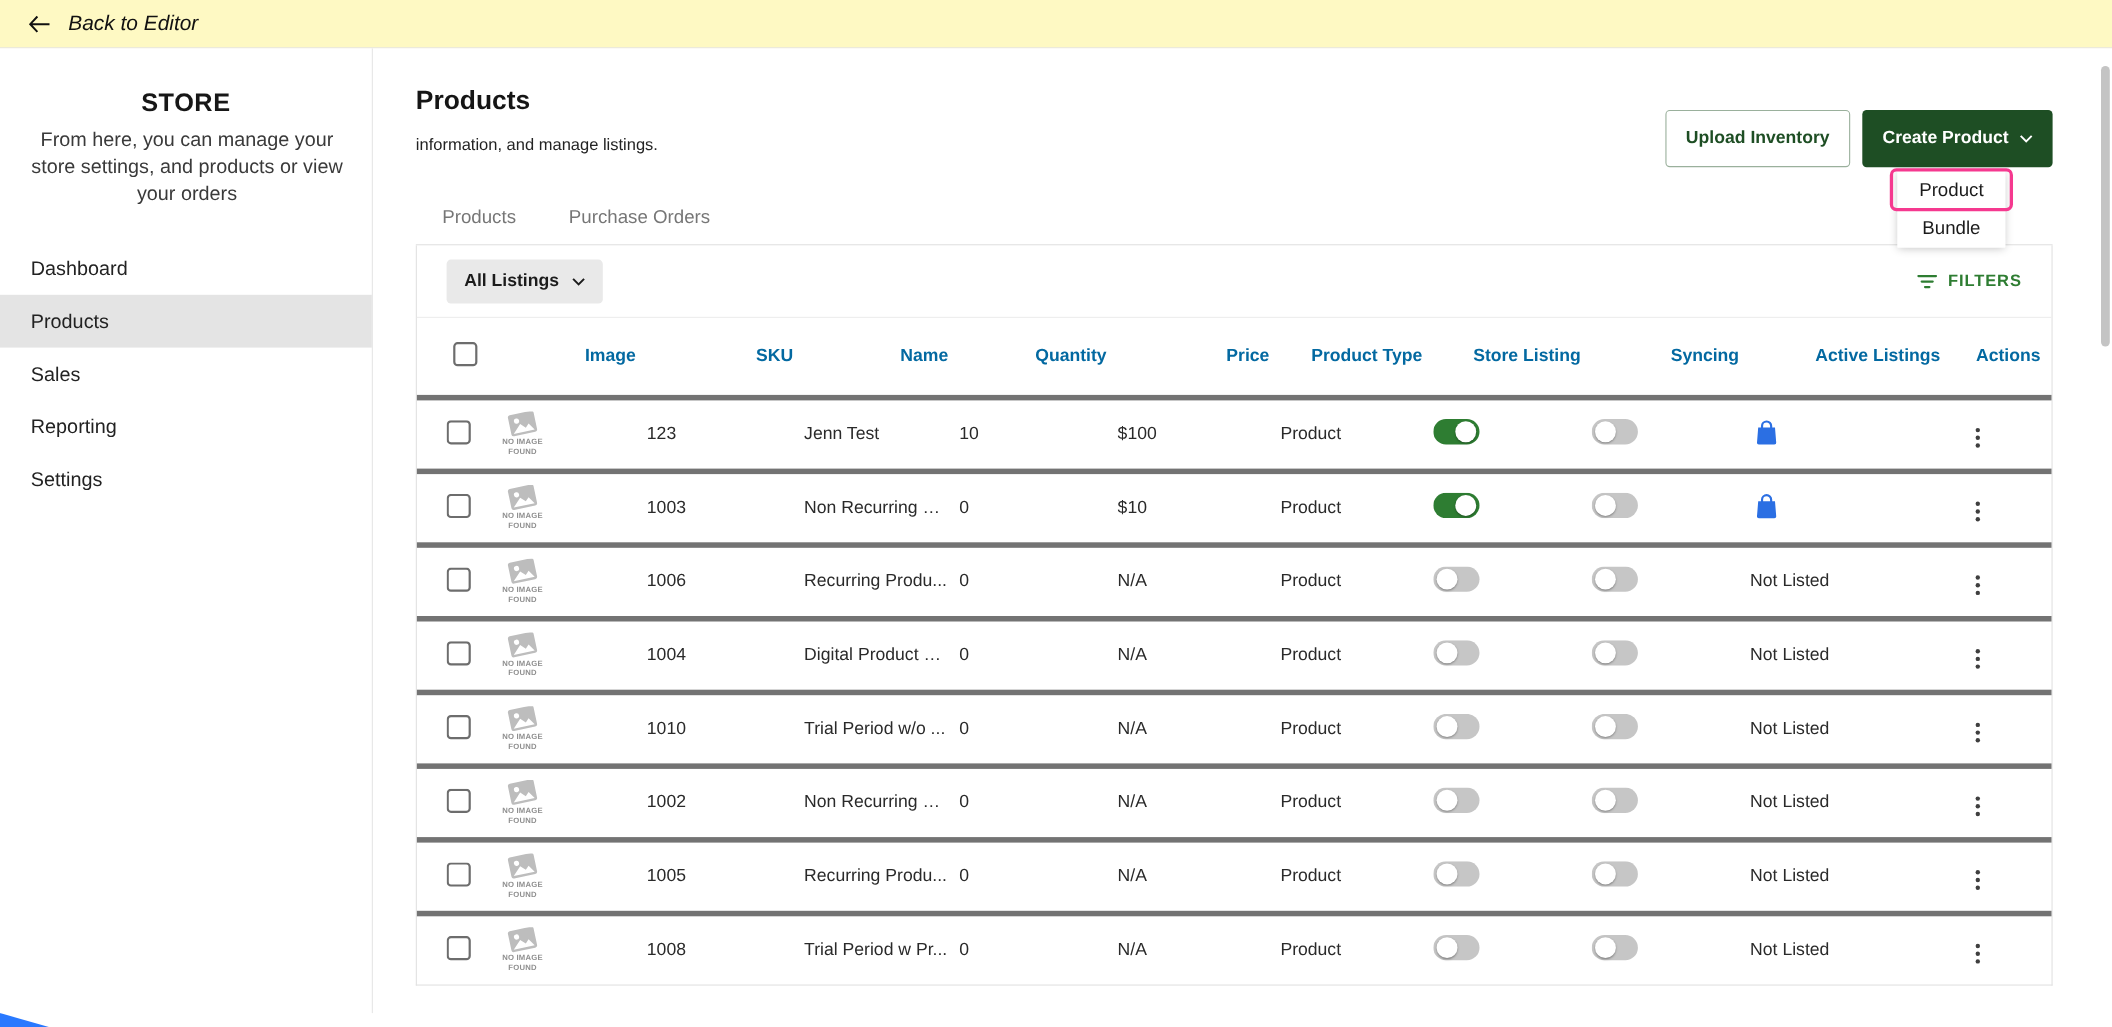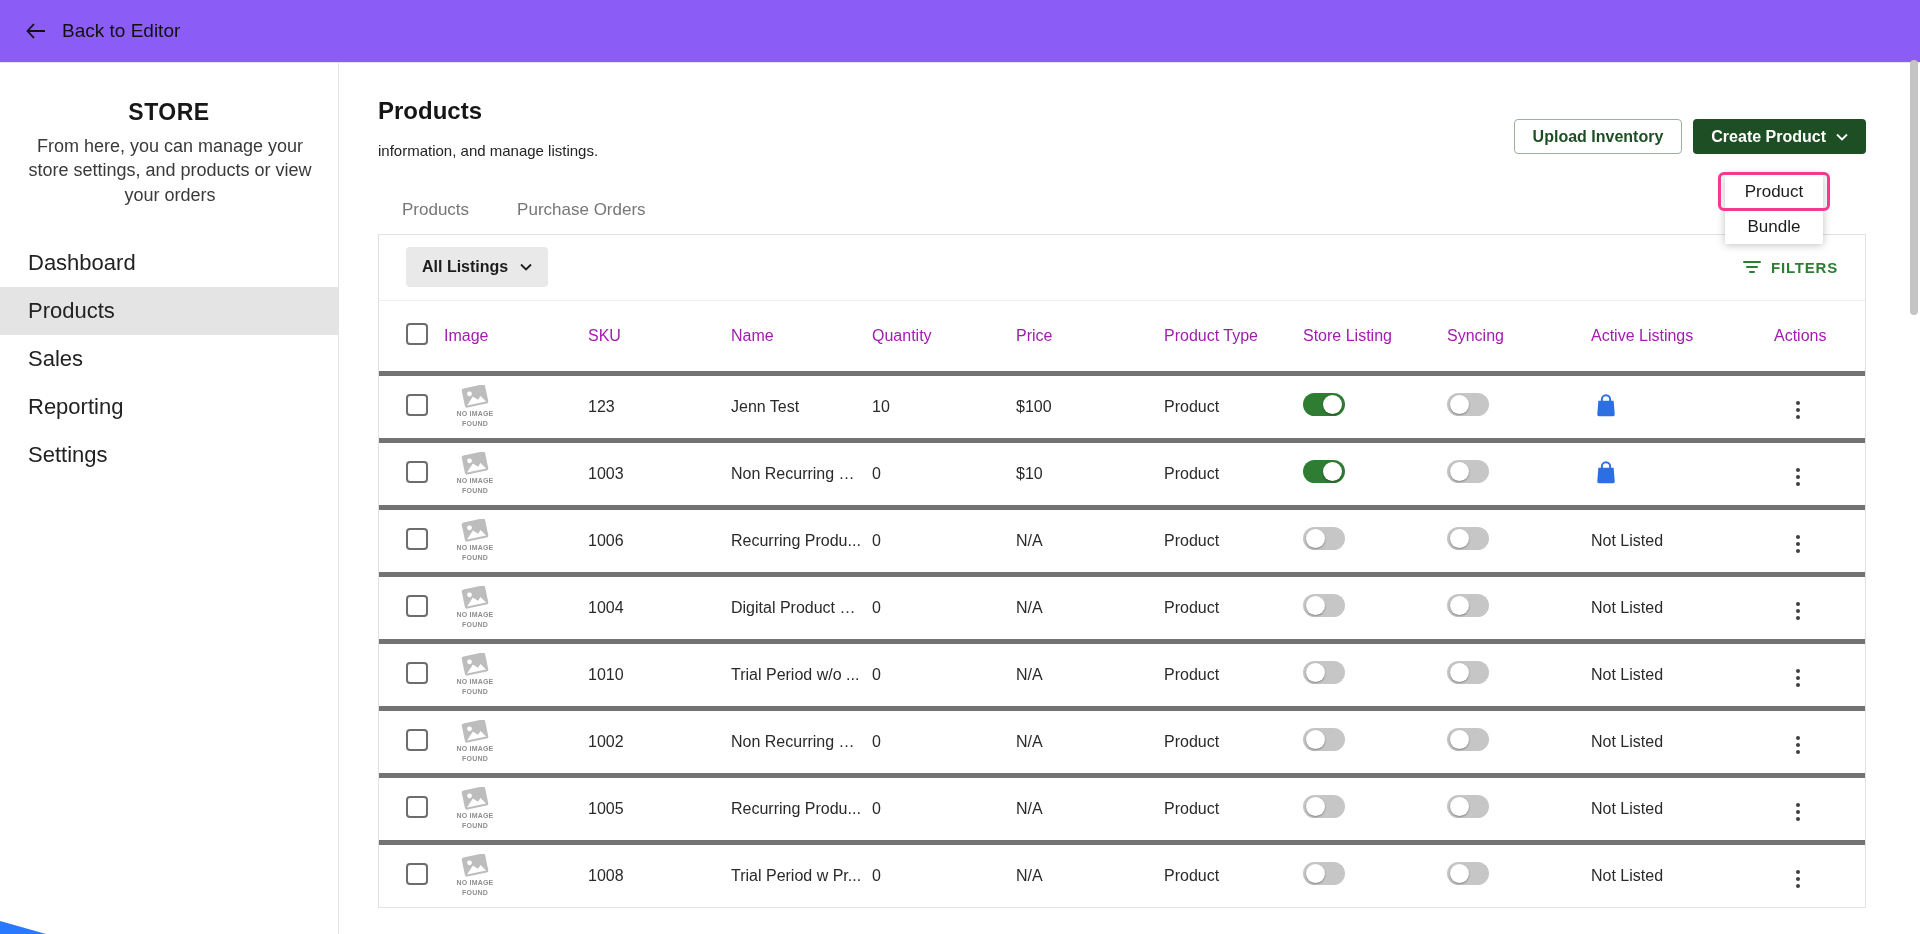--- a/index.html
+++ b/index.html
@@ -3,42 +3,42 @@
 <meta charset="utf-8">
 <style>
   html,body{margin:0;padding:0;}
   body{
     width:1920px;height:934px;overflow:hidden;background:#fff;color:#1d1d1f;
     font-family:"Liberation Sans","DejaVu Sans",sans-serif;position:relative;
   }
   *{box-sizing:border-box;}
 
   
-  .topbar{height:63px;border-bottom:1px solid #e4e4e4;display:flex;align-items:center;
-    padding-left:26px;gap:16px;background:#8b5cf6;}
+  .topbar{height:44px;border-bottom:1px solid #e4e4e4;display:flex;align-items:center;
+    padding-left:26px;gap:16px;background:#fef9c3;font-style:italic;}
   .back-btn{display:flex;align-items:center;gap:16px;cursor:pointer;}
   .back-label{font-size:19px;color:#111;}
 
   
   .app{display:flex;height:877px;}
   .sidebar{width:339px;min-width:339px;border-right:1px solid #e4e4e4;padding-top:36px;background:#fff;text-align:center;}
   .sidebar-title{font-size:23px;font-weight:700;letter-spacing:.5px;padding:0 28px;color:#171717;}
   .sidebar-desc{font-size:18px;line-height:1.36;color:#3a3a3a;padding:0 26px 0 28px;margin-top:8px;}
   .nav{margin-top:32px;}
-  .nav-item{height:48px;display:flex;align-items:center;padding-left:28px;font-size:22px;color:#222;cursor:pointer;}
+  .nav-item{height:48px;display:flex;align-items:center;padding-left:28px;font-size:18px;color:#222;cursor:pointer;}
   .nav-item.active{background:#e4e4e4;}
 
   .main{flex:1;padding:34px 54px 0 39px;position:relative;background:#fff;}
 
   
   .page-header{display:flex;justify-content:space-between;align-items:flex-start;}
   .page-title{font-size:24px;font-weight:700;color:#151515;}
   .page-desc{margin-top:13px;font-size:15px;line-height:1.7;color:#232323;}
   .actions{display:flex;gap:11px;margin-top:22px;position:relative;}
-  .btn{height:35px;border-radius:4px;font-size:16px;font-weight:700;display:flex;align-items:center;
+  .btn{height:52px;border-radius:4px;font-size:16px;font-weight:700;display:flex;align-items:center;
     padding:0 18px;cursor:pointer;white-space:nowrap;}
   .btn-outline{background:#fff;border:1px solid #9ab09c;color:#1e4e24;}
   .btn-primary{background:#1e4e24;color:#fff;border:none;gap:10px;}
 
   
   .dropdown{position:absolute;top:55px;right:43px;width:98px;background:#fff;
     box-shadow:0 1px 8px rgba(0,0,0,.25);z-index:20;}
   .dd-item{height:35px;display:flex;align-items:center;justify-content:center;font-size:17px;
     background:#fff;cursor:pointer;color:#1b1b1b;}
   .dd-item.highlight{position:relative;}
@@ -55,21 +55,21 @@
   .filter-bar{height:66px;display:flex;align-items:center;justify-content:space-between;
     padding:0 27px;border-bottom:1px solid #ededed;}
   .listings-btn{height:40px;background:#e9e9e9;border-radius:4px;display:flex;align-items:center;
     gap:12px;padding:0 16px;font-size:16px;font-weight:700;color:#1c1c1c;cursor:pointer;}
   .filters{display:flex;align-items:center;gap:9px;color:#2e7d32;font-size:15px;font-weight:700;
     letter-spacing:.8px;cursor:pointer;}
 
   .thead,.trow{display:grid;
     grid-template-columns:38px 144px 143px 141px 144px 148px 139px 144px 144px 183px minmax(0,1fr);
     align-items:center;padding-left:27px;}
-  .thead{height:70px;font-size:16px;font-weight:400;color:#a21caf;}
+  .thead{height:70px;font-size:16px;font-weight:700;color:#0369a1;text-align:right;}
   .trow{height:67px;border-top:5px solid #737373;font-size:16px;color:#2a2a2a;}
   .cell{overflow:hidden;white-space:nowrap;text-overflow:ellipsis;padding-right:10px;}
 
   .checkbox{width:22px;height:22px;border:2px solid #6d6d6d;border-radius:4px;background:#fff;
     display:inline-block;cursor:pointer;}
 
   .noimg{width:58px;display:flex;flex-direction:column;align-items:center;margin-left:2px;}
   .noimg svg{transform:rotate(-12deg);}
   .noimg-text{font-size:7px;font-weight:700;color:#8f8f8f;text-align:center;line-height:1.35;
     letter-spacing:.2px;width:46px;margin-top:2px;white-space:normal;}

